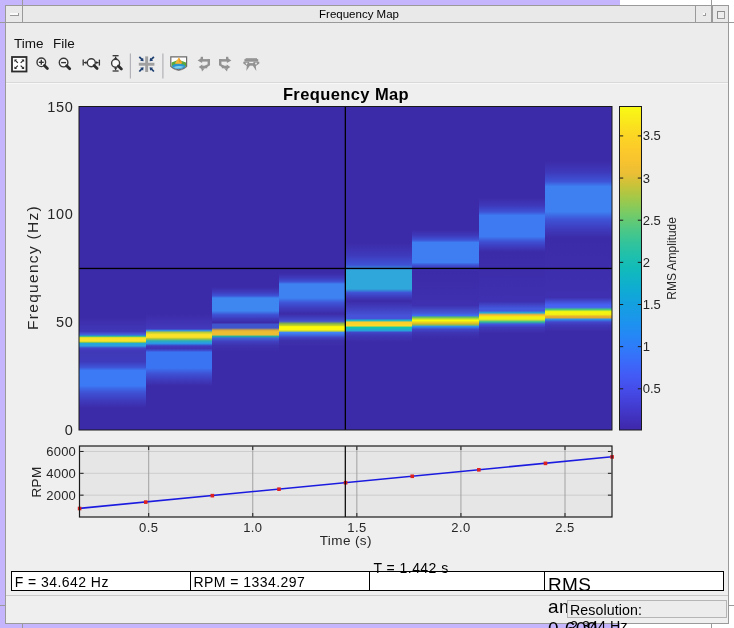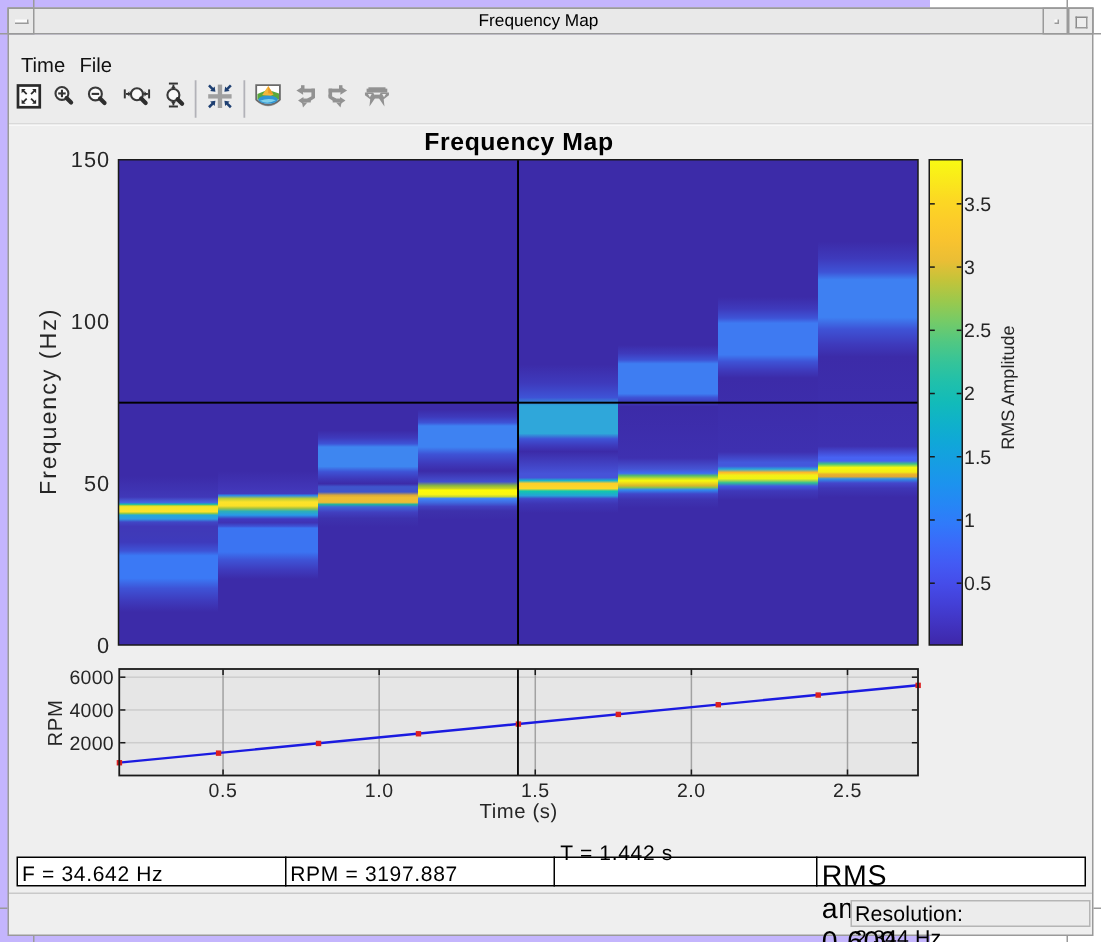--- a/index.html
+++ b/index.html
@@ -26,21 +26,21 @@
 <div class="abs" style="left:729px;top:605px;width:5px;height:1px;background:#9a9a9a"></div>
 <div class="abs" style="left:14px;top:36px;font-size:13.5px;color:#111">Time</div>
 <div class="abs" style="left:53px;top:36px;font-size:13.5px;color:#111">File</div>
 <div class="abs" style="left:6px;top:82px;width:722px;height:1px;background:#d9d9d9"></div>
 <div class="abs" style="left:6px;top:83px;width:722px;height:1px;background:#f8f8f8"></div>
 <div class="abs" style="left:11px;top:570.5px;width:712.5px;height:20.5px;background:#fff;border:1.5px solid #000"></div>
 <div class="abs" style="left:189.5px;top:570.5px;width:1px;height:20.5px;background:#000"></div>
 <div class="abs" style="left:369.4px;top:570.5px;width:1px;height:20.5px;background:#000"></div>
 <div class="abs" style="left:543.7px;top:570.5px;width:1px;height:20.5px;background:#000"></div>
 <div class="abs" style="left:14.7px;top:573.5px;font-size:14px;letter-spacing:0.45px;color:#000">F = 34.642 Hz</div>
-<div class="abs" style="left:193.5px;top:573.5px;font-size:14px;letter-spacing:0.45px;color:#000">RPM = 3197.887</div>
+<div class="abs" style="left:193.5px;top:573.5px;font-size:14px;letter-spacing:0.45px;color:#000">RPM = 1334.297</div>
 <div class="abs" style="left:373.5px;top:560px;font-size:14px;letter-spacing:0.45px;color:#000">T = 1.442 s</div>
 <div class="abs" style="left:547.9px;top:573.5px;font-size:19px;letter-spacing:0.45px;color:#000">RMS amp. = 0.609</div>
 <div class="abs" style="left:6px;top:594.5px;width:722px;height:1px;background:#c9c9c9"></div>
 <div class="abs" style="left:566.5px;top:600px;width:160px;height:18px;border:1px solid #b5b5b5;background:#ececec"></div>
 <div class="abs" style="left:570px;top:601.5px;font-size:14.2px;letter-spacing:0.1px;color:#000">Resolution: 2.344 Hz</div>
 <svg width="734" height="628" viewBox="0 0 734 628" style="position:absolute;left:0;top:0">
       <defs>
         <linearGradient id="sg0" x1="0" y1="106.5" x2="0" y2="430.0" gradientUnits="userSpaceOnUse">
           <stop offset="0.0000" stop-color="#3c2ba8"></stop>
           <stop offset="0.6519" stop-color="#3c2ba8"></stop>

